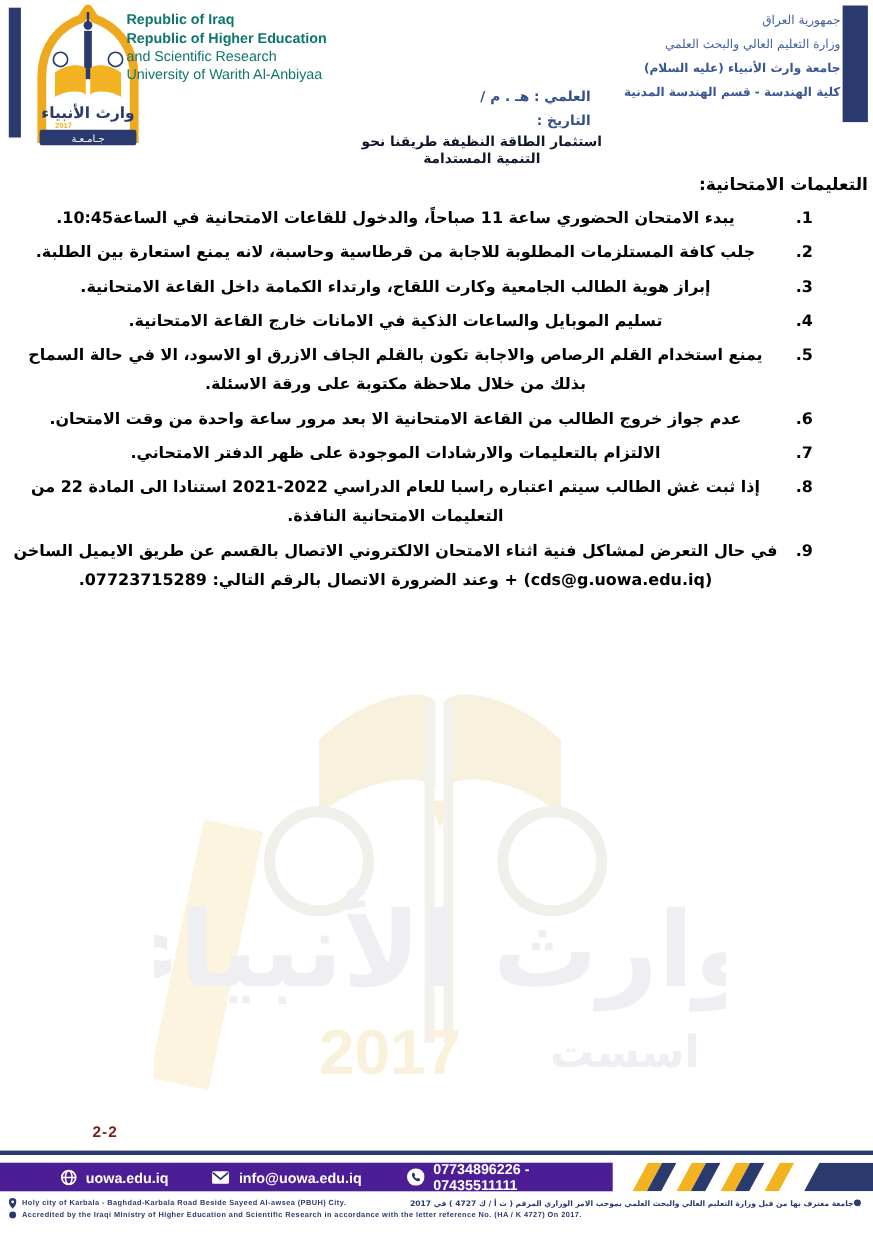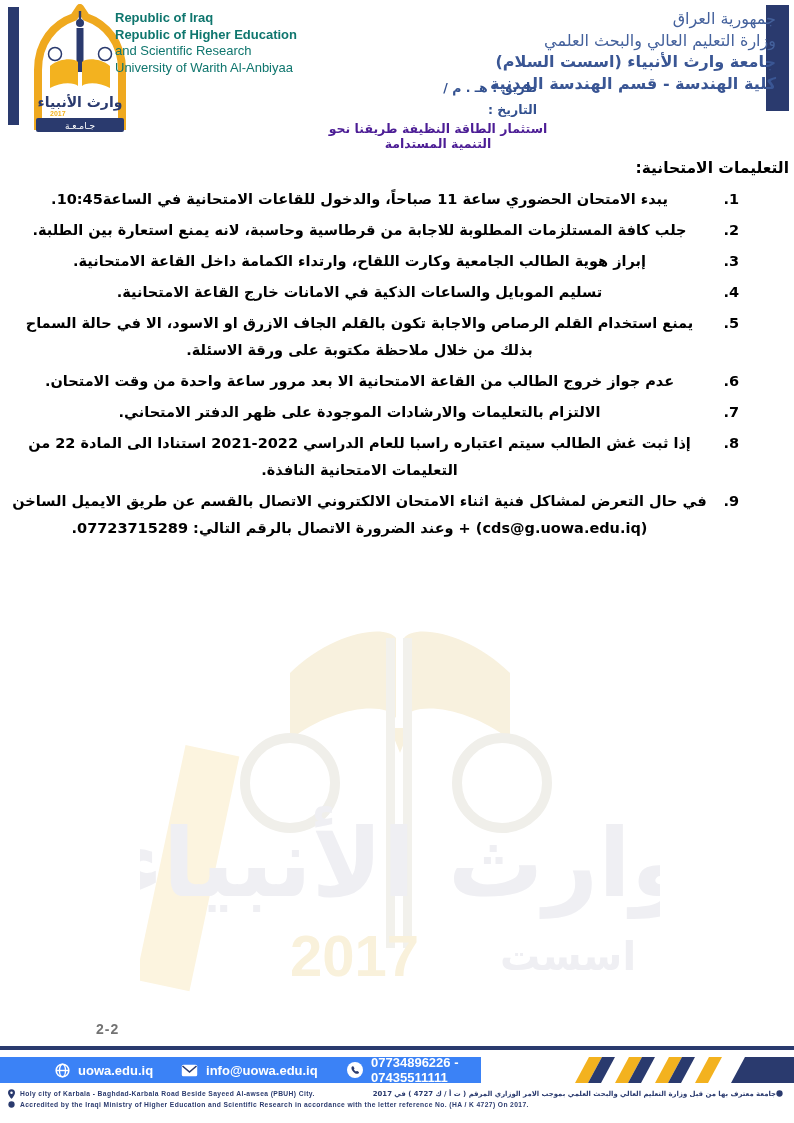--- a/index.html
+++ b/index.html
@@ -8,42 +8,42 @@
   
   .vbar{position:absolute;background:#2A3A6E;}
   .vbar-left{left:8px;top:7px;width:11px;height:118px;}
   .vbar-right{right:5px;top:5px;width:23px;height:106px;}
   
   .logo{position:absolute;left:24px;top:4px;width:112px;height:132px;}
   
   .eng-block{position:absolute;left:115px;top:10px;color:#0f766e;font-size:13px;line-height:16.5px;}
   .eng-block .b{font-weight:bold;}
   
-  .ar-block{position:absolute;right:18px;top:8px;direction:rtl;text-align:right;color:#44619C;
-            font-size:16px;line-height:21.5px;font-family:"DejaVu Sans",sans-serif;}
+  .ar-block{position:absolute;right:30px;top:8px;direction:rtl;text-align:right;color:#44619C;
+            font-size:11px;line-height:21.5px;font-family:"DejaVu Sans",sans-serif;}
   .ar-block .b{font-weight:bold;color:#3A5694;}
   
   .ref-block{position:absolute;right:257px;top:77px;direction:rtl;text-align:right;color:#32508F;
              font-size:12.5px;font-weight:bold;line-height:22px;font-family:"DejaVu Sans",sans-serif;}
   .slogan{position:absolute;left:310px;top:121px;width:256px;text-align:center;direction:rtl;
-          color:#4c1d95;font-size:12.5px;font-weight:bold;font-family:"DejaVu Sans",sans-serif;}
+          color:#0f172a;font-size:12.5px;font-weight:bold;font-family:"DejaVu Sans",sans-serif;}
   
   .watermark{position:absolute;left:140px;top:578px;z-index:0;}
   
   .doc-body{position:absolute;top:156px;left:8px;right:5px;direction:rtl;z-index:2;
             color:#000000;font-family:"DejaVu Sans",sans-serif;}
   .doc-title{font-size:15.5px;font-weight:bold;line-height:24px;margin-bottom:6px;}
   .list-item{display:flex;direction:rtl;padding-right:50px;margin-bottom:4px;
              font-size:14.5px;font-weight:bold;line-height:27px;}
   .list-item .num{min-width:17px;margin-left:11px;text-align:right;direction:rtl;unicode-bidi:isolate;flex:0 0 auto;}
   .list-item .txt{flex:1 1 auto;text-align:center;}
   
-  .page-num{position:absolute;left:96px;top:1021px;color:#737373;font-size:14px;font-weight:bold;letter-spacing:1px;z-index:2;}
+  .page-num{position:absolute;left:84px;top:1021px;color:#7f1d1d;font-size:14px;font-weight:bold;letter-spacing:1px;z-index:2;}
   .footer-rule{position:absolute;left:0;right:0;top:1046px;height:4px;background:#2A3A6E;z-index:2;}
-  .footer-bar{position:absolute;left:0;top:1057px;width:481px;height:26px;background:#3b82f6;z-index:2;
+  .footer-bar{position:absolute;left:0;top:1057px;width:557px;height:26px;background:#4c1d95;z-index:2;
               display:flex;align-items:center;color:#fff;font-size:13px;font-weight:bold;padding-left:55px;box-sizing:border-box;}
   .fitem{display:flex;align-items:center;}
   .fitem svg{margin-right:8px;flex:0 0 auto;}
   .gap1{width:40px;} .gap2{width:42px;}
   .footer-stripes{position:absolute;right:0;top:1057px;width:237px;height:26px;z-index:2;}
   .fline{position:absolute;left:8px;right:6px;height:11px;display:flex;justify-content:space-between;
          align-items:center;color:#2A3A6E;font-size:6.7px;font-weight:bold;z-index:2;}
   .fline1{top:1088px;} .fline2{top:1099px;}
   .fl-left{display:flex;align-items:center;letter-spacing:0.4px;}
   .fl-left svg{margin-right:5px;}
@@ -79,26 +79,26 @@
   <div class="eng-block">
     <div class="b">Republic of Iraq</div>
     <div class="b">Republic of Higher Education</div>
     <div>and Scientific Research</div>
     <div>University of Warith Al-Anbiyaa</div>
   </div>
 
   <div class="ar-block">
     <div>جمهورية العراق</div>
     <div>وزارة التعليم العالي والبحث العلمي</div>
-    <div class="b">جامعة وارث الأنبياء (اسست السلام)</div>
+    <div class="b">جامعة وارث الأنبياء (عليه السلام)</div>
     <div class="b">كلية الهندسة - قسم الهندسة المدنية</div>
   </div>
 
   <div class="ref-block">
-    <div>طريق : هـ . م /</div>
+    <div>العلمي : هـ . م /</div>
     <div>التاريخ :</div>
   </div>
 
   <div class="slogan">استثمار الطاقة النظيفة طريقنا نحو التنمية المستدامة</div>
 
   <div class="watermark">
     <svg width="520" height="440" viewBox="0 0 520 440">
       <rect x="20" y="170" width="55" height="240" fill="#FCF4DF" transform="rotate(12 47 290)"></rect>
       <path d="M150 95 C190 55 245 45 256 60 L256 140 C245 122 190 130 150 162 Z" fill="#F8F1DE"></path>
       <path d="M370 95 C330 55 275 45 264 60 L264 140 C275 122 330 130 370 162 Z" fill="#F8F1DE"></path>

